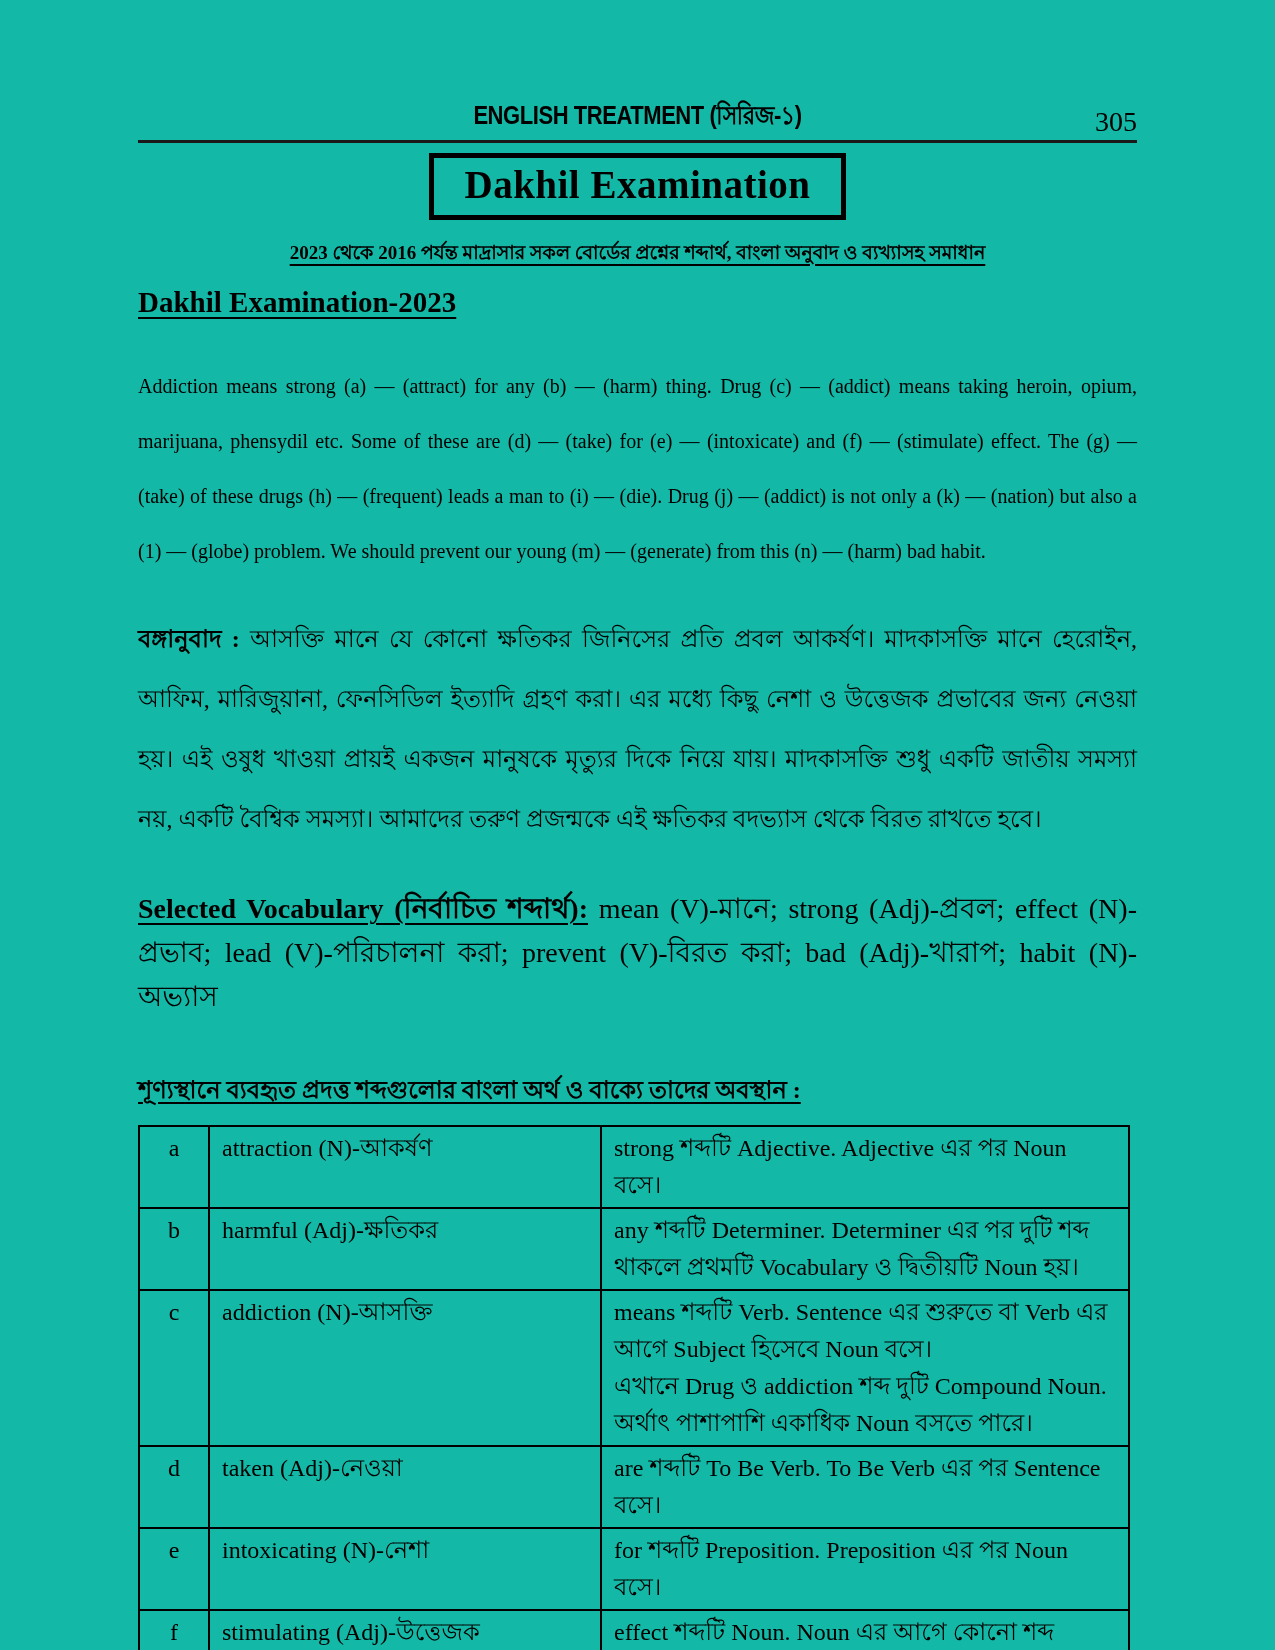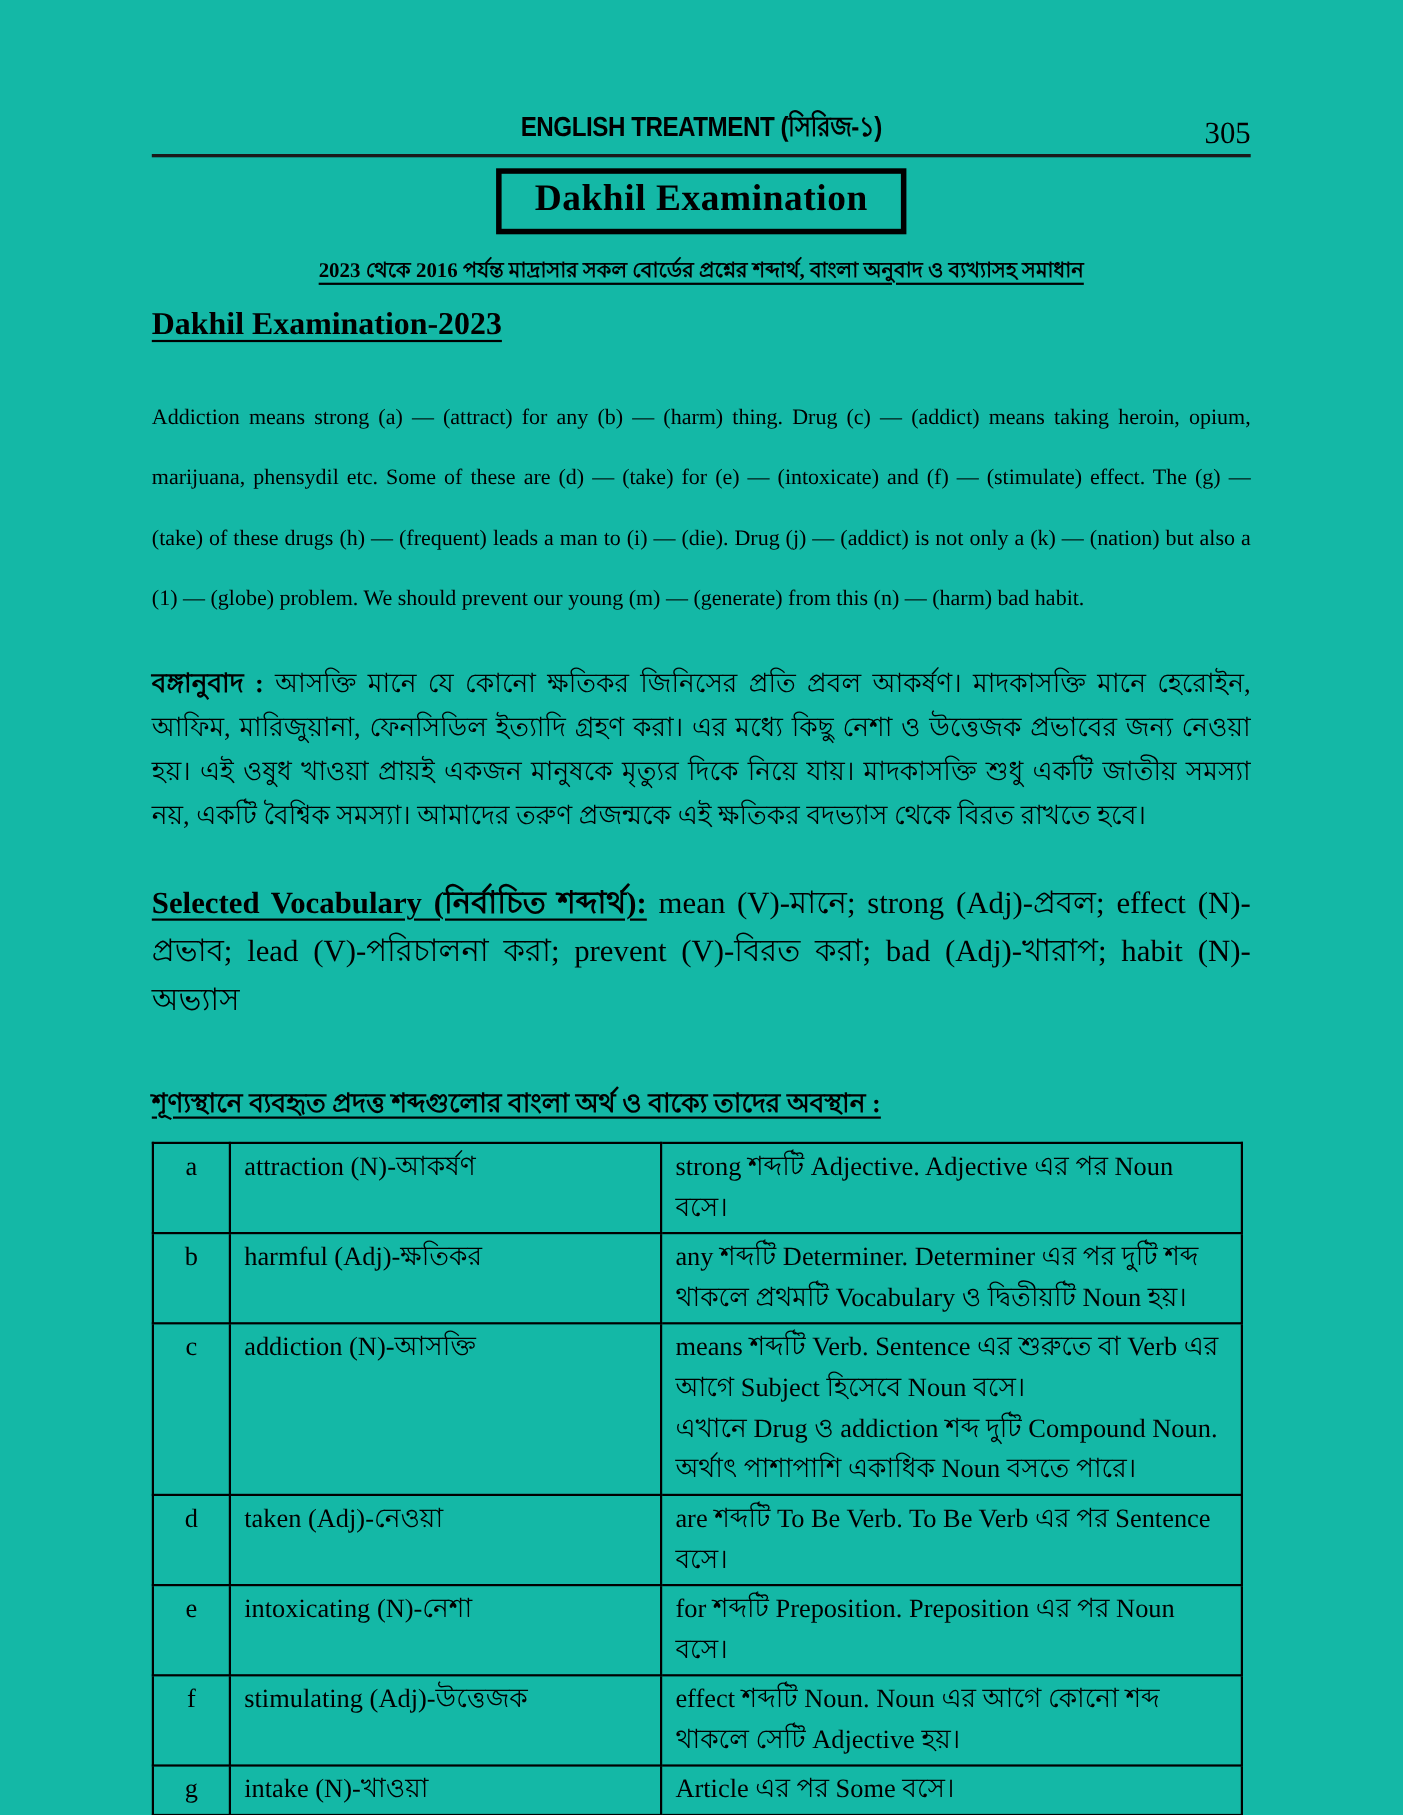--- a/index.html
+++ b/index.html
@@ -53,21 +53,21 @@
     width: 999px;
   }
   .boxed-title-wrap {
     text-align: center;
     margin-top: 10px;
   }
   .boxed-title {
     display: inline-block;
     border: 5px solid #000;
     padding: 4px 30px 8px 30px;
-    font-size: 34px;
+    font-size: 39px;
     font-weight: 700;
     letter-spacing: 0.5px;
   }
   .subtitle-bn {
     margin-top: 18px;
     text-align: center;
     font-size: 19px;
     font-weight: 700;
     text-decoration: underline;
     text-decoration-thickness: 2px;
@@ -85,21 +85,21 @@
   }
   .passage {
     margin: 40px 0 0 0;
     font-size: 20px;
     line-height: 55px;
     text-align: justify;
   }
   .translation {
     margin: 30px 0 0 0;
     font-size: 24px;
-    line-height: 40px;
+    line-height: 60px;
     text-align: justify;
   }
   .vocab {
     margin: 38px 0 0 0;
     font-size: 28px;
     line-height: 44px;
     text-align: justify;
   }
   .bold { font-weight: 700; }
   .underline {

